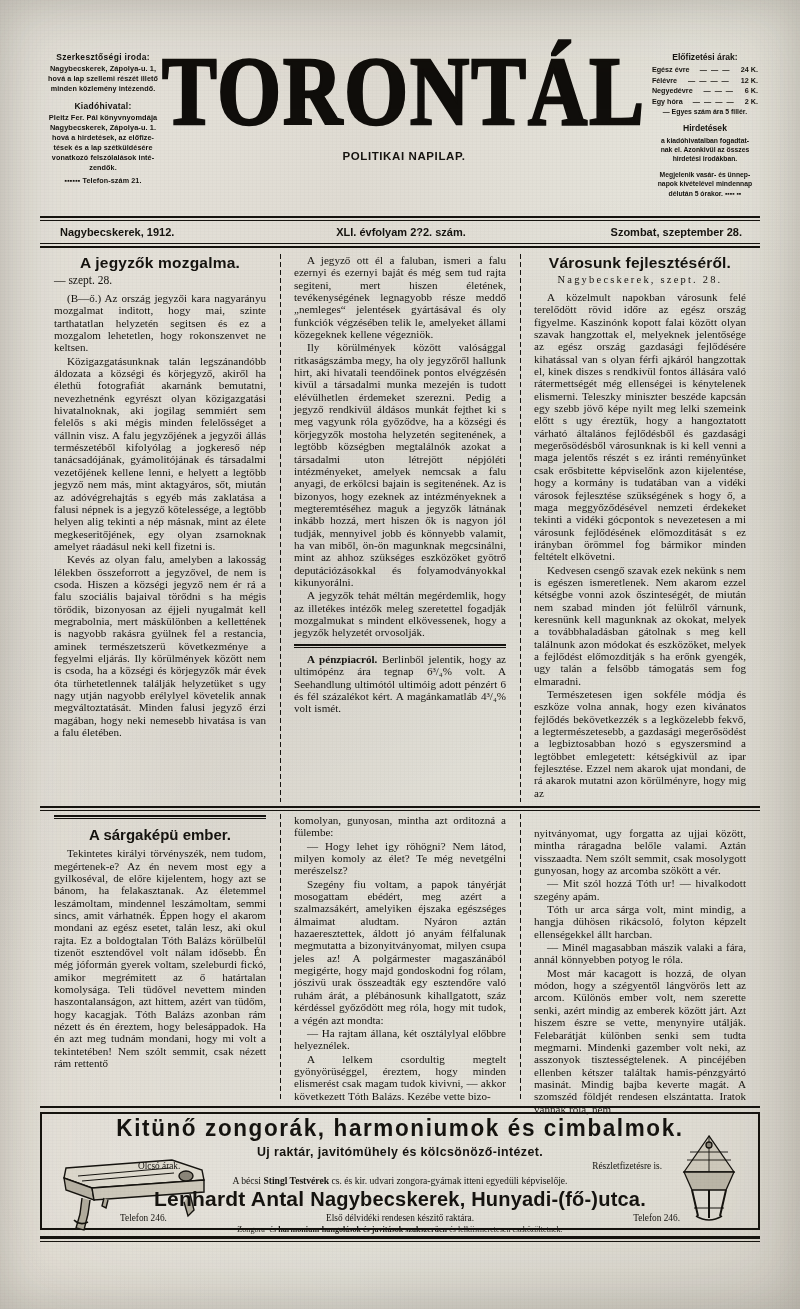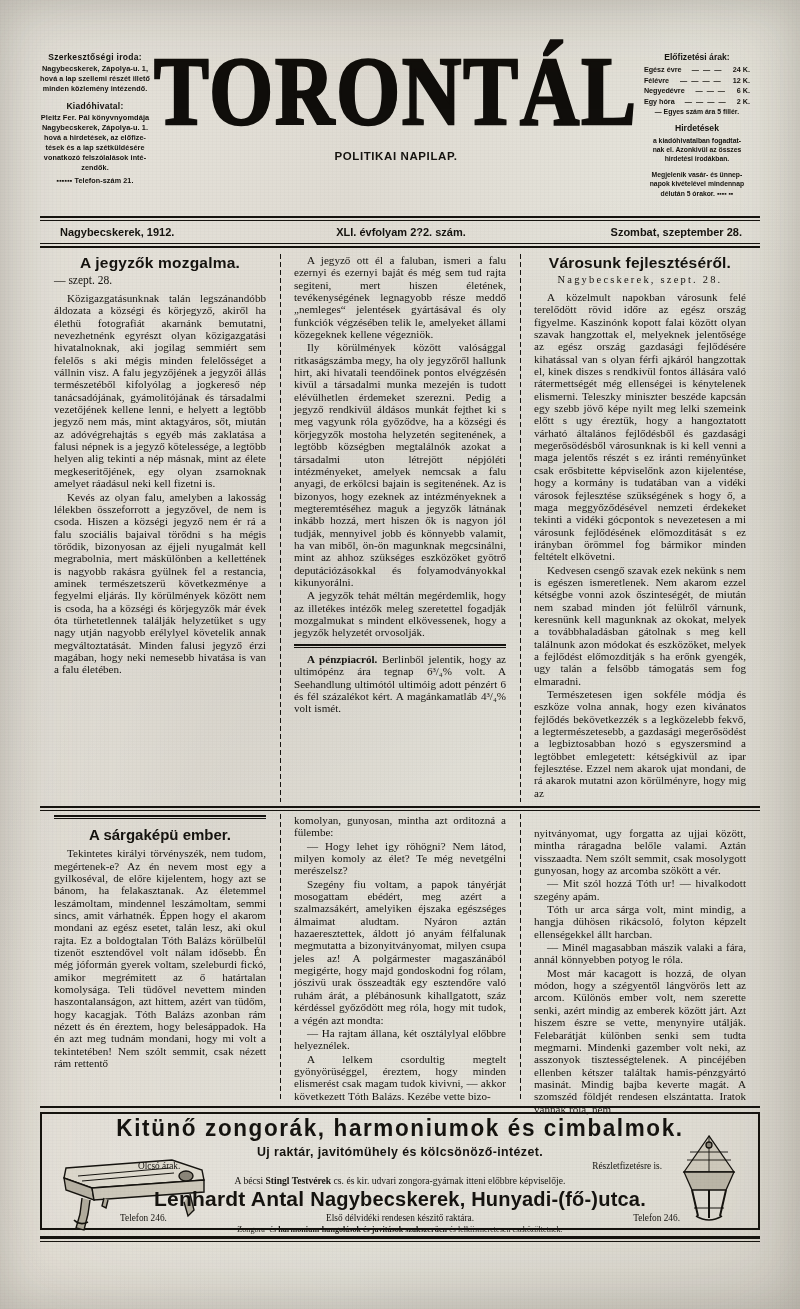--- a/index.html
+++ b/index.html
@@ -18,21 +18,21 @@
     background-image:
       repeating-linear-gradient(0deg, rgba(0,0,0,.025) 0 1px, rgba(255,255,255,0) 1px 3px),
       repeating-linear-gradient(90deg, rgba(0,0,0,.018) 0 1px, rgba(255,255,255,0) 1px 4px);
     mix-blend-mode:multiply;
   }
   .edgeshade{
     position:absolute;inset:0;pointer-events:none;
     box-shadow:inset 0 0 48px rgba(60,55,45,.22), inset 0 0 120px rgba(70,64,50,.13);
   }
   
-  #masthead{position:absolute;left:36px;top:48px;width:720px;height:162px;display:flex;}
+  #masthead{position:absolute;left:44px;top:48px;width:720px;height:162px;display:flex;}
   .mh-left{width:168px;text-align:center;font-family:"Liberation Sans",sans-serif;color:#14120e;}
   .mh-left .hd{font-weight:bold;font-size:8.5px;letter-spacing:.3px;margin:4px 0 2px;}
   .mh-left .ln{font-weight:bold;font-size:7.4px;line-height:10px;letter-spacing:.1px;}
   .mh-left .ln.reg{font-weight:bold;font-size:7.2px;line-height:10px;}
   .mh-center{flex:1;text-align:center;padding-top:2px;}
   .logo{
     font-family:"Liberation Serif",serif;font-weight:bold;
     font-size:82px;line-height:84px;letter-spacing:2px;
     -webkit-text-stroke:2.2px #100e0b;color:#100e0b;
     transform:scaleY(1.18);transform-origin:50% 50%;
@@ -195,20 +195,21 @@
     </div>
     <div class="rule-thin" style="margin-top:0"></div>
     <div class="rule-thick" style="margin-top:1.6px"></div>
   </div>
 
   <div id="cols">
 
     <div class="col">
       <h2 class="art">A jegyzők mozgalma.</h2>
       <div class="dateplace">— szept. 28.</div>
+      <p class="bt">(B—ő.) Az ország jegyzői kara nagyarányu mozgalmat inditott, hogy mai, szinte tarthatatlan helyzetén segitsen és ez a mozgalom lehetetlen, hogy rokonszenvet ne keltsen.</p>
       <p class="bt">Közigazgatásunknak talán legszánandóbb áldozata a községi és körjegyző, akiről ha élethü fotografiát akarnánk bemutatni, nevezhetnénk egyrészt olyan közigazgatási hivatalnoknak, aki jogilag semmiért sem felelős s aki mégis minden felelősséget a vállnin visz. A falu jegyzőjének a jegyzői állás természetéből kifolyólag a jogkereső nép tanácsadójának, gyámolitójának és társadalmi vezetőjének kellene lenni, e helyett a legtöbb jegyző nem más, mint aktagyáros, sőt, miután az adóvégrehajtás s egyéb más zaklatása a falusi népnek is a jegyző kötelessége, a legtöbb helyen alig tekinti a nép másnak, mint az élete megkeseritőjének, egy olyan zsarnoknak amelyet ráadásul neki kell fizetni is.</p>
       <p class="bt">Kevés az olyan falu, amelyben a lakosság lélekben összeforrott a jegyzővel, de nem is csoda. Hiszen a községi jegyző nem ér rá a falu szociális bajaival törődni s ha mégis törődik, bizonyosan az éjjeli nyugalmát kell megrabolnia, mert máskülönben a kellettének is nagyobb rakásra gyülnek fel a restancia, aminek természetszerü következménye a fegyelmi eljárás. Ily körülmények között nem is csoda, ha a községi és körjegyzők már évek óta türhetetlennek találják helyzetüket s ugy nagy utján nagyobb erélylyel követelik annak megváltoztatását. Minden falusi jegyző érzi magában, hogy neki nemesebb hivatása is van a falu életében.</p>
     </div>
 
     <div class="col sep">
       <p class="bt" style="margin-top:2px">A jegyző ott él a faluban, ismeri a falu ezernyi és ezernyi baját és még sem tud rajta segiteni, mert hiszen életének, tevékenységének legnagyobb része meddő „nemleges“ jelentések gyártásával és oly funkciók végzésében telik le, amelyeket állami közegeknek kellene végezniök.</p>
       <p class="bt">Ily körülmények között valósággal ritkaságszámba megy, ha oly jegyzőről hallunk hirt, aki hivatali teendőinek pontos elvégzésén kivül a társadalmi munka mezején is tudott elévülhetlen érdemeket szerezni. Pedig a jegyző rendkivül áldásos munkát fejthet ki s meg vagyunk róla győződve, ha a községi és körjegyzők mostoha helyzetén segitenének, a legtöbb községben megtalálnók azokat a társadalmi uton létrejött népjóléti intézményeket, amelyek nemcsak a falu anyagi, de erkölcsi bajain is segitenének. Az is bizonyos, hogy ezeknek az intézményeknek a megteremtéséhez maguk a jegyzők látnának inkább hozzá, mert hiszen ők is nagyon jól tudják, mennyivel jobb és könnyebb valamit, ha van miből, ön-ön magunknak megcsinálni, mint az ahhoz szükséges eszközöket gyötrő deputációzásokkal és folyamodványokkal kikunyorálni.</p>
       <p class="bt">A jegyzők tehát méltán megérdemlik, hogy az illetékes intézők meleg szeretettel fogadják mozgalmukat s mindent elkövessenek, hogy a jegyzők helyzetét orvosolják.</p>
       <div class="subrule"></div>
       <div class="subrule thin"></div>
@@ -288,21 +289,21 @@
     </svg>
 
     <div class="ad-body">
       <div class="ad-h1">Kitünő zongorák, harmoniumok és cimbalmok.</div>
       <div class="ad-h2">Uj raktár, javitómühely és kölcsönöző-intézet.</div>
       <div class="ad-row">
         <span>Olcsó árak.</span>
         <span>Részletfizetésre is.</span>
       </div>
       <div class="ad-line">
-        <span>A bécsi </span><b>Stingl Testvérek</b><span> cs. és kir. udvari zongora-gyárnak itteni előbbre képviselője.</span>
+        <span>A bécsi </span><b>Stingl Testvérek</b><span> cs. és kir. udvari zongora-gyárnak itteni egyedüli képviselője.</span>
       </div>
       <div class="ad-name">
         <span>Lenhardt Antal</span>
         <span class="sm">Nagybecskerek, Hunyadi-(fő-)utca.</span>
       </div>
       <div class="ad-row2">
         <span>Telefon 246.</span>
         <span>Első délvidéki rendesen készitő raktára.</span>
         <span>Telefon 246.</span>
       </div>

